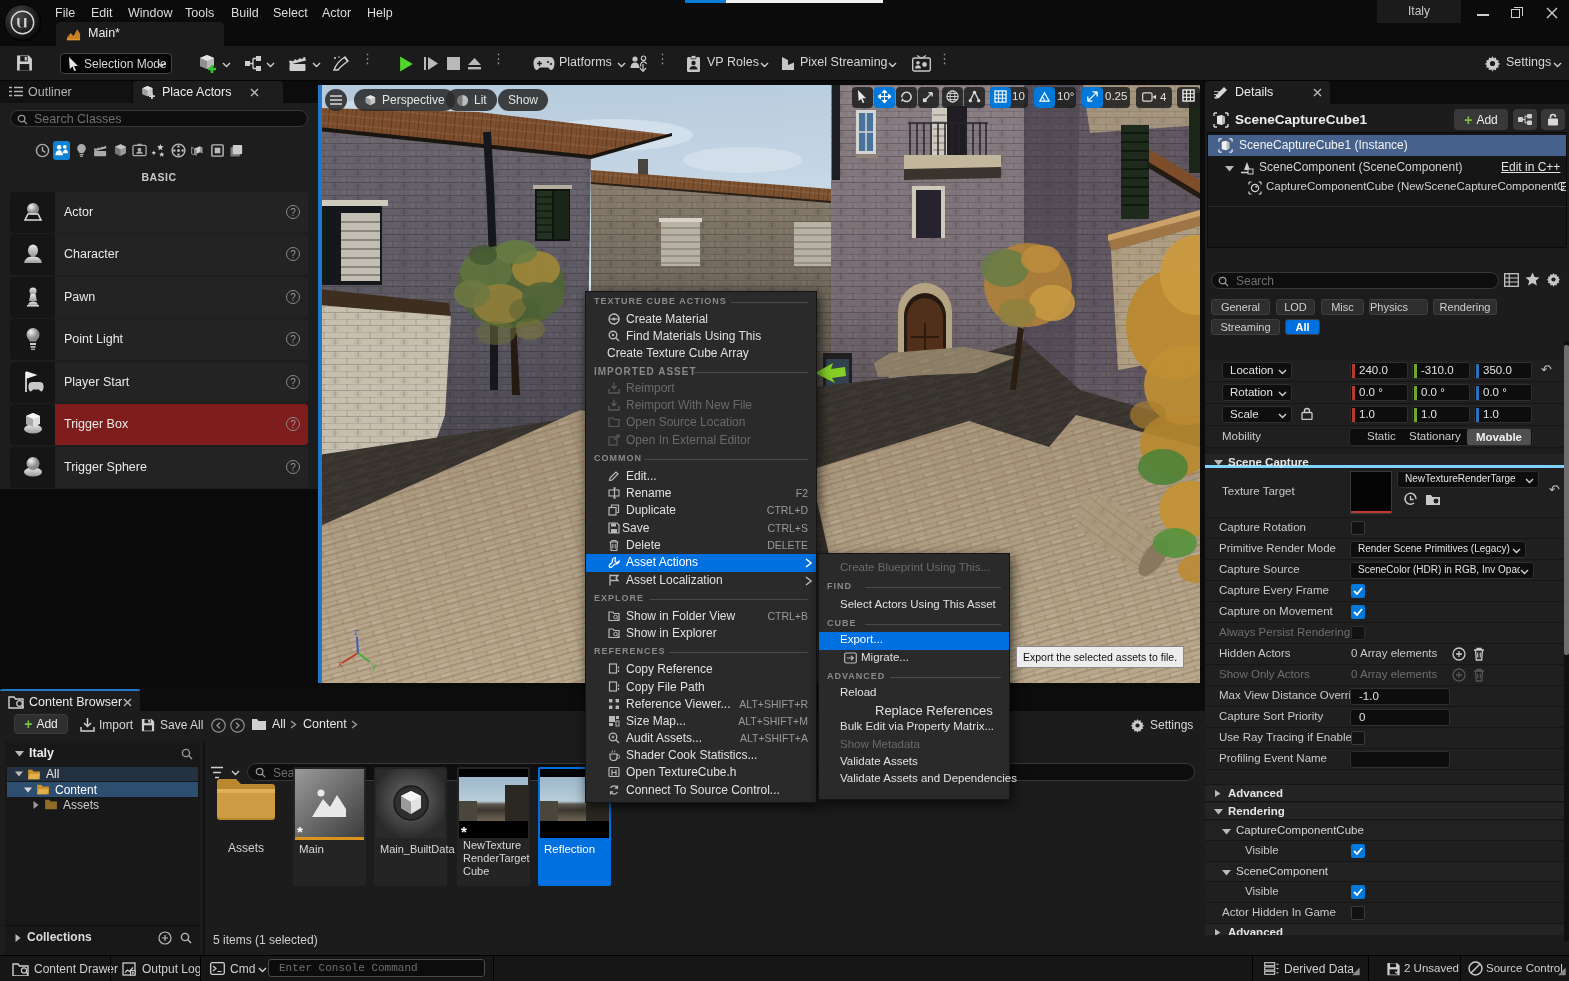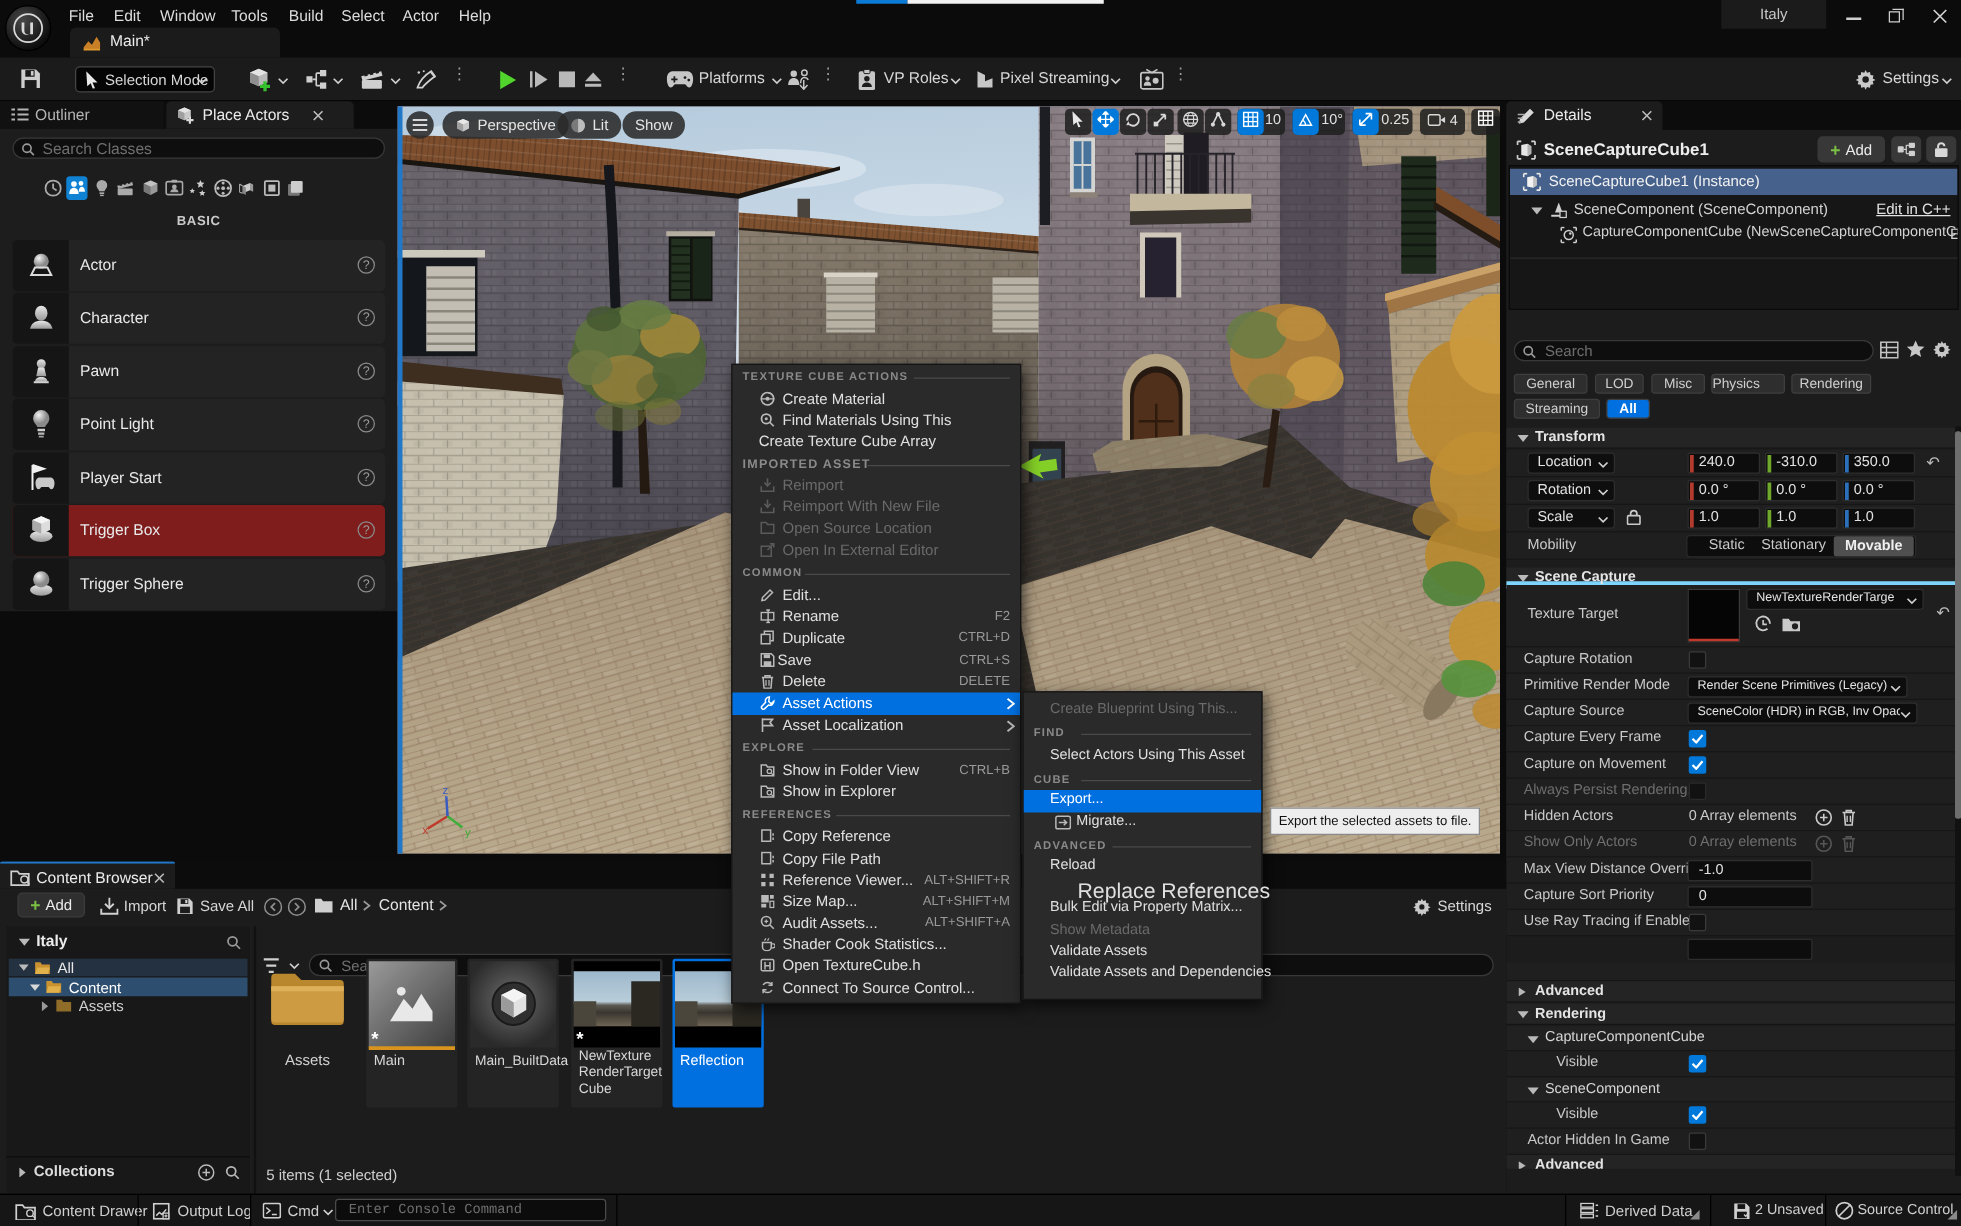--- a/index.html
+++ b/index.html
@@ -726,26 +726,20 @@
           <div class="abs" style="left:6px;top:2px;width:59px;height:16px;background:#2e2e2e;border:1px solid #3e3e3e;border-radius:3px;text-align:center;line-height:15px;color:#cfcfcf;font-size:11px;">General</div>
           <div class="abs" style="left:71px;top:2px;width:39px;height:16px;background:#2e2e2e;border:1px solid #3e3e3e;border-radius:3px;text-align:center;line-height:15px;color:#cfcfcf;font-size:11px;">LOD</div>
           <div class="abs" style="left:116px;top:2px;width:43px;height:16px;background:#2e2e2e;border:1px solid #3e3e3e;border-radius:3px;text-align:center;line-height:15px;color:#cfcfcf;font-size:11px;">Misc</div>
           <div class="abs" style="left:164px;top:2px;width:59px;height:16px;background:#2e2e2e;border:1px solid #3e3e3e;border-radius:3px;line-height:15px;color:#cfcfcf;font-size:11px;">Physics</div>
           <div class="abs" style="left:228px;top:2px;width:64px;height:16px;background:#2e2e2e;border:1px solid #3e3e3e;border-radius:3px;text-align:center;line-height:15px;color:#cfcfcf;font-size:11px;">Rendering</div>
           <div class="abs" style="left:6px;top:22px;width:69px;height:16px;background:#2e2e2e;border:1px solid #3e3e3e;border-radius:3px;text-align:center;line-height:15px;color:#cfcfcf;font-size:11px;">Streaming</div>
           <div class="abs" style="left:80px;top:22px;width:35px;height:16px;background:#0070e0;border:1px solid #3e3e3e;border-radius:3px;text-align:center;line-height:15px;color:#fff;font-size:11px;font-weight:bold;">All</div>
         </div>
 
       <div id="props" class="abs" style="left:0;top:238px;width:364px;height:593px;overflow:hidden;">
-          <div class="abs" style="left:0;top:0px;width:364px;height:17px;background:#242424;border-bottom:1px solid #141414;">
-            <svg class="abs" style="left:9px;top:5px;" width="9" height="7">
-              <path d="M0 1 h9 L4.5 6.5 Z" fill="#b9b9b9"></path>
-            </svg>
-            <span class="abs" style="left:23px;top:2px;font-weight:bold;color:#e4e4e4;font-size:11.5px;">Transform</span>
-          </div>
           <div class="abs" style="left:0;top:18px;width:364px;height:22px;background:#1f1f1f;border-bottom:1px solid #161616;"></div>
           <div class="abs" style="left:17px;top:20px;width:70px;height:17px;background:#0e0e0e;border:1px solid #2e2e2e;border-radius:3px;">
             <span class="abs" style="left:7px;top:1px;color:#e2e2e2;font-size:11.5px;">Location</span>
             <svg class="abs" style="left:55px;top:5.5px;" width="9" height="6">
               <path d="M1 1 L4.5 4.5 L8 1" stroke="#cfcfcf" stroke-width="1.4" fill="none"></path>
             </svg>
           </div>
           <div class="abs" style="left:145px;top:20px;width:58px;height:17px;background:#0d0d0d;border:1px solid #2e2e2e;border-radius:2px;">
             <div class="abs" style="left:1px;top:1px;width:2.5px;height:14px;background:#b33b2e;"></div>
             <span class="abs" style="left:8px;top:1px;color:#e2e2e2;font-size:11.5px;">240.0</span>
@@ -907,20 +901,23 @@
           <div class="abs" style="left:0;top:365px;width:364px;height:21px;background:#1f1f1f;border-bottom:1px solid #161616;">
             <span class="abs" style="left:14px;top:3px;color:#c9c9c9;font-size:11.5px;">Capture Sort Priority</span>
           </div>
           <div class="abs" style="left:145px;top:367px;width:100px;height:17px;background:#0d0d0d;border:1px solid #2e2e2e;border-radius:2px;">
             <span class="abs" style="left:8px;top:1px;color:#e2e2e2;font-size:11.5px;">0</span>
           </div>
           <div class="abs" style="left:0;top:386px;width:364px;height:21px;background:#1f1f1f;border-bottom:1px solid #161616;">
             <span class="abs" style="left:14px;top:3px;color:#c9c9c9;font-size:11.5px;">Use Ray Tracing if Enabled</span>
           </div>
           <div class="abs" style="left:146px;top:389px;width:14px;height:14px;background:#121212;border:1px solid #3a3a3a;border-radius:2px;"></div>
+          <div class="abs" style="left:0;top:407px;width:364px;height:21px;background:#1f1f1f;border-bottom:1px solid #161616;">
+            <span class="abs" style="left:14px;top:3px;color:#c9c9c9;font-size:11.5px;">Profiling Event Name</span>
+          </div>
           <div class="abs" style="left:145px;top:409px;width:100px;height:17px;background:#0d0d0d;border:1px solid #2e2e2e;border-radius:2px;">
             <span class="abs" style="left:8px;top:1px;color:#e2e2e2;font-size:11.5px;"></span>
           </div>
           <div class="abs" style="left:0;top:428px;width:364px;height:15px;background:#1f1f1f;border-bottom:1px solid #161616;"></div>
           <div class="abs" style="left:0;top:443px;width:364px;height:17px;background:#242424;border-bottom:1px solid #141414;">
             <svg class="abs" style="left:9px;top:5px;" width="9" height="7">
               <path d="M1 0 v7 L6.5 3.5 Z" fill="#b9b9b9"></path>
             </svg>
             <span class="abs" style="left:23px;top:2px;font-weight:bold;color:#e4e4e4;font-size:11.5px;">Advanced</span>
           </div>
@@ -1363,21 +1360,21 @@
       <div class="abs" style="left:0;top:78px;width:190px;height:18px;background:#0070e0;"></div>
       <span class="abs" style="left:21px;top:79px;color:#fff;font-size:11.5px;white-space:nowrap;">Export...</span>
       <svg class="abs" style="left:25px;top:98px;" width="13" height="12" viewBox="0 0 13 12">
         <rect x="0.7" y="1" width="11.6" height="10" rx="1.5" fill="none" stroke="#b9b9b9" stroke-width="1.2"></rect>
         <path d="M3 6 h6 M7 3.8 L9.3 6 L7 8.2" fill="none" stroke="#b9b9b9" stroke-width="1.2"></path>
       </svg>
       <span class="abs" style="left:42px;top:97px;color:#e0e0e0;font-size:11.5px;white-space:nowrap;">Migrate...</span>
       <span class="abs" style="left:8px;top:117px;font-size:9px;font-weight:bold;letter-spacing:1px;color:#8a8a8a;">ADVANCED</span>
       <div class="abs" style="left:70.6px;top:123px;width:111.4px;height:1px;background:#4a4a4a;"></div>
       <span class="abs" style="left:21px;top:132px;color:#e0e0e0;font-size:11.5px;white-space:nowrap;">Reload</span>
-      <span class="abs" style="left:21px;top:149px;color:#e0e0e0;font-size:17px;white-space:nowrap;padding-left:22px;">Replace References</span>
+      <span class="abs" style="left:34px;top:149px;color:#e0e0e0;font-size:13px;white-space:nowrap;padding-left:22px;">Replace References</span>
       <span class="abs" style="left:21px;top:166px;color:#e0e0e0;font-size:11.5px;white-space:nowrap;">Bulk Edit via Property Matrix...</span>
       <span class="abs" style="left:21px;top:184px;color:#6a6a6a;font-size:11.5px;white-space:nowrap;">Show Metadata</span>
       <span class="abs" style="left:21px;top:201px;color:#e0e0e0;font-size:11.5px;white-space:nowrap;">Validate Assets</span>
       <span class="abs" style="left:21px;top:218px;color:#e0e0e0;font-size:11.5px;white-space:nowrap;">Validate Assets and Dependencies</span>
     </div>
 
   <div id="tooltip" class="abs" style="left:1016px;top:646px;height:22px;background:#ededed;border:1px solid #8a8a8a;color:#111;font-size:10.5px;line-height:20px;white-space:nowrap;padding:0 6px;">Export the selected assets to file.</div>
 
 </div>
 

